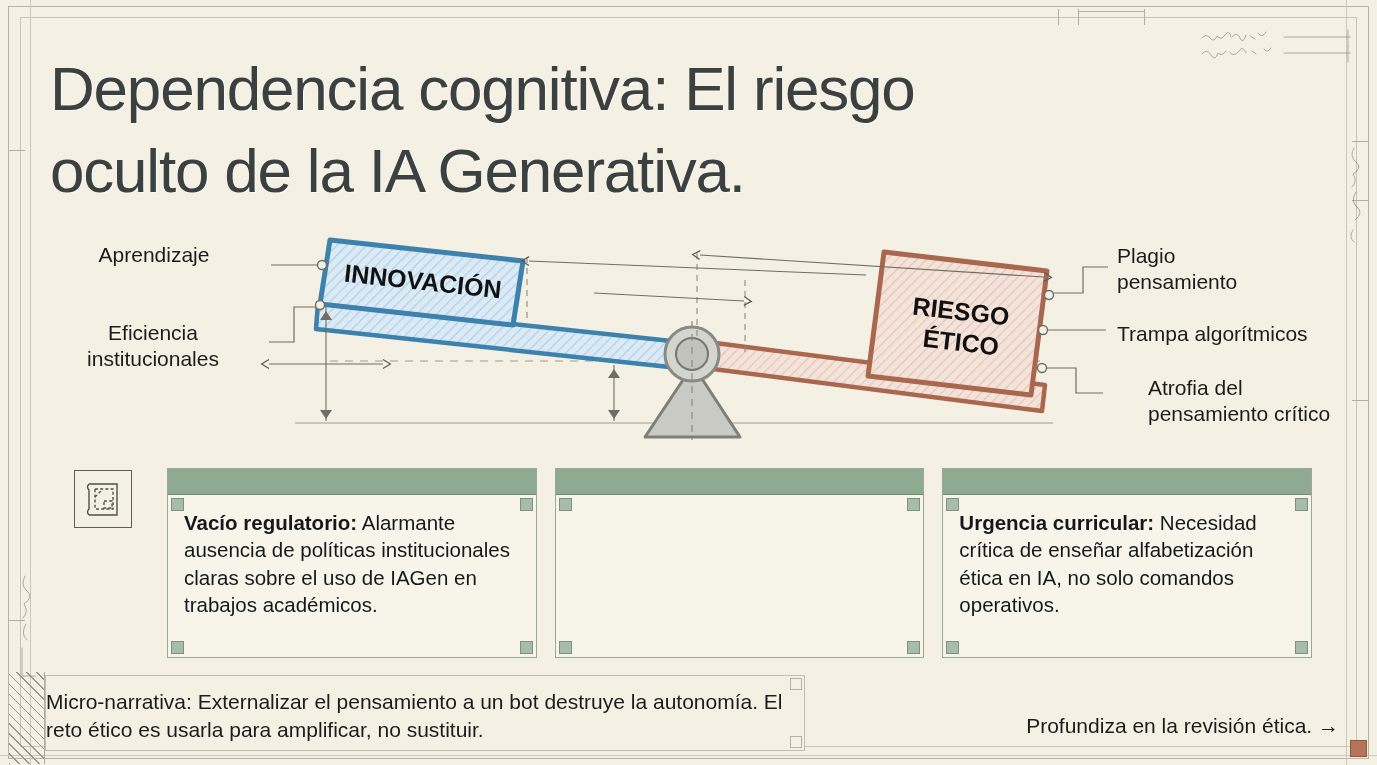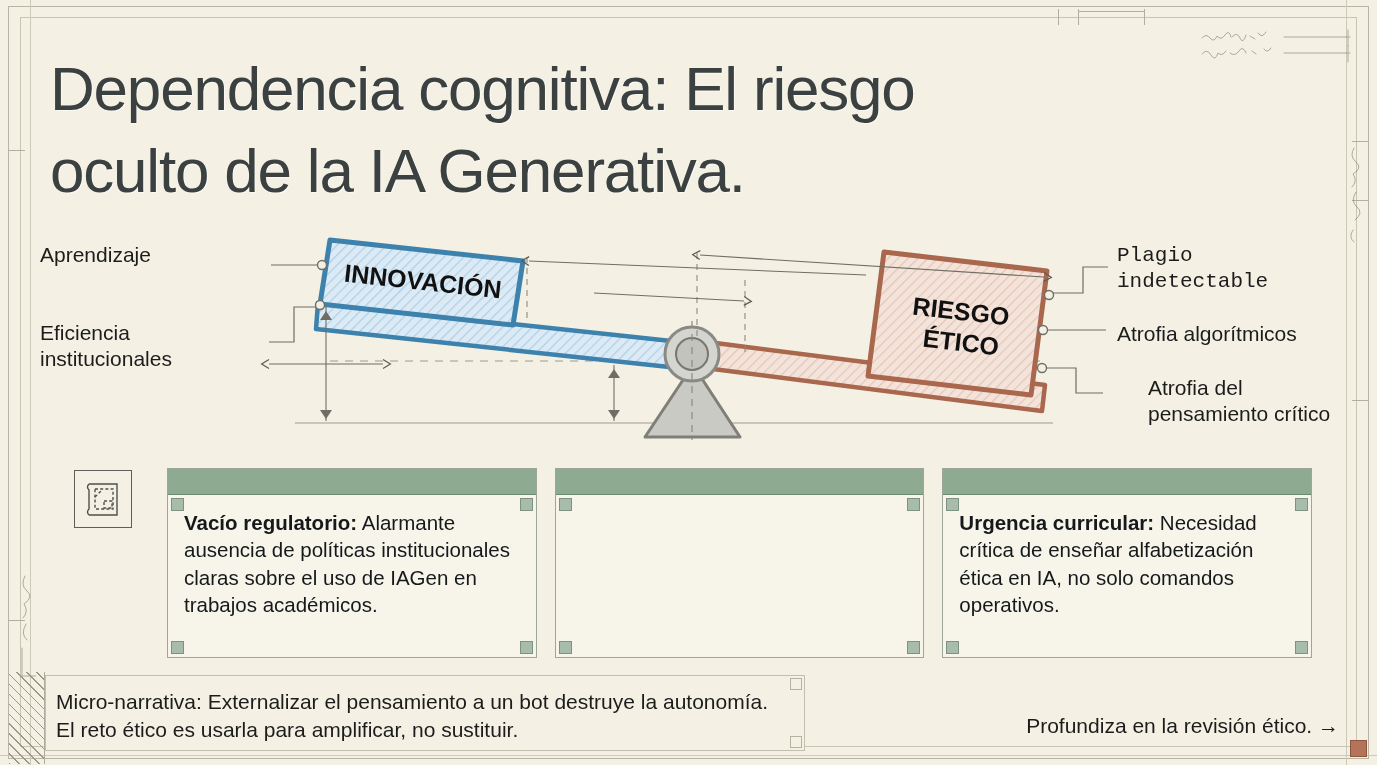--- a/index.html
+++ b/index.html
@@ -41,21 +41,21 @@
     text-shadow:1px 1px 0 rgba(255,255,255,.55);
   }
 
   
   .stage{ position:absolute; left:0; top:225px; width:1377px; height:230px; }
   .stage svg{ display:block; }
 
   .callout{
     position:absolute; font-size:21px; line-height:1.22; color:#1c1c1c;
   }
-  .callout.l{ text-align:left; }
+  .callout.l{ text-align:center; }
   .callout.r{ text-align:left; }
 
   
   .cards{ position:absolute; left:148px; top:468px; width:1164px; height:190px;
           display:flex; gap:18px;padding-left:19px; }
   .card{
     flex:1; position:relative; background:#f7f5ea;
     border:1px solid #9aa79a;
   }
   .card-bar{ height:26px; background:#8eab92; border-bottom:1px solid #6f8a74; }
@@ -80,21 +80,21 @@
   
   .hatch-block{
     position:absolute; left:9px; top:672px; width:36px; height:92px;
     background:
       repeating-linear-gradient(45deg,#9c9887 0 1px,transparent 1px 7px);
     border-right:1px solid #b0ac9b;
   }
   .micro{
     position:absolute; left:45px; top:675px; width:760px; height:76px;
     border:1px solid #c3bfae; background:#f4f1e4;
-    padding:12px 16px 0 10px;
+    padding:12px 16px 0 0;
     font-size:21px; line-height:1.35; color:#1c1c1c;
   }
   .micro-corner{
     position:absolute; width:12px; height:12px; border:1px solid #b6b2a1;
   }
   .cta{
     position:absolute; right:38px; top:714px;
     font-size:21px; color:#1c1c1c; white-space:nowrap;
   }
   .cta-sq{
@@ -237,26 +237,26 @@
 </div>
 
 <div class="callout l" style="left:40px; top:242px; width:228px;">
   <span>Aprendizaje</span><br>
 </div>
 <div class="callout l" style="left:40px; top:320px; width:226px;">
   <span>Eficiencia</span><br>
   <span>institucionales</span>
 </div>
 
-<div class="callout r" style="left:1117px; top:243px; width:250px;font-family:Liberation Mono, monospace;">
+<div class="callout r" style="left:1117px; top:243px; width:250px;">
   <span>Plagio</span><br>
-  <span>indetectable</span>
+  <span>pensamiento</span>
 </div>
 <div class="callout r" style="left:1117px; top:321px; width:252px;">
-  <span>Atrofia algorítmicos</span>
+  <span>Trampa algorítmicos</span>
 </div>
 <div class="callout r" style="left:1112px; top:375px; width:256px;margin-left:36px;">
   <span>Atrofia del</span><br>
   <span>pensamiento crítico</span>
 </div>
 
 <div class="icon-box">
   <svg width="40" height="38" viewBox="0 0 40 38">
     <g fill="none" stroke="#4e514b" stroke-width="1.4">
       <path d="M6 4 q-3 3 0 6 v19 q-3 3 0 6"></path>
@@ -297,14 +297,14 @@
     </div>
   </div>
 </div>
 
 <div class="hatch-block"></div>
 <div class="micro">
   <span>Micro-narrativa: Externalizar el pensamiento a un bot destruye la autonomía. El reto ético es usarla para amplificar, no sustituir.</span>
   <span class="micro-corner" style="right:2px;top:2px;"></span>
   <span class="micro-corner" style="right:2px;bottom:2px;"></span>
 </div>
-<div class="cta">Profundiza en la revisión ético. →</div>
+<div class="cta">Profundiza en la revisión ética. →</div>
 <div class="cta-sq"></div>
 
 </body></html>

